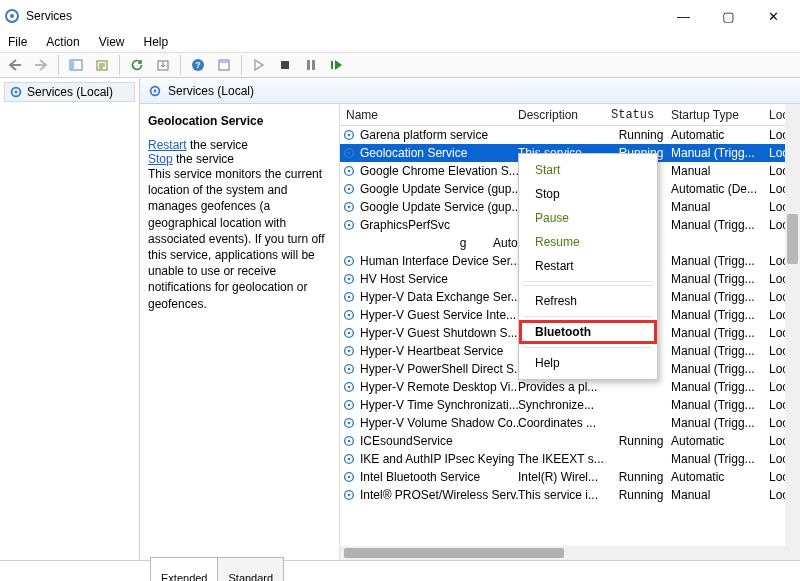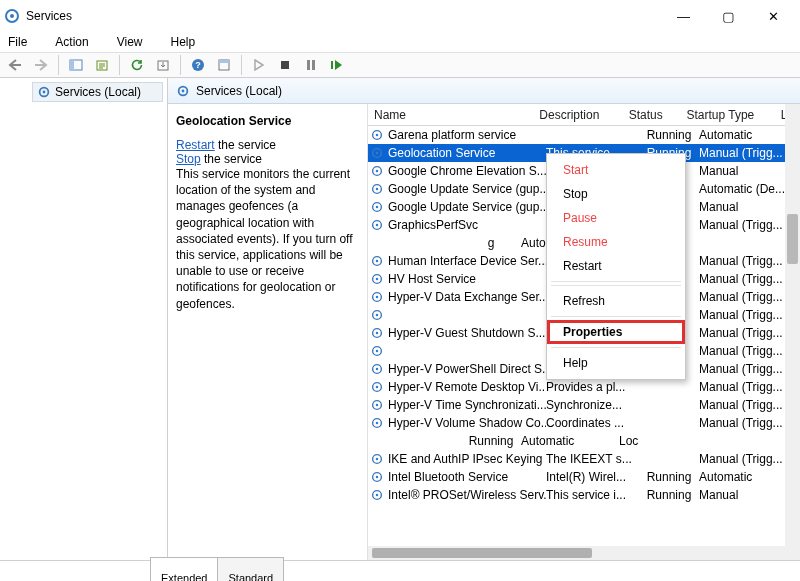--- a/index.html
+++ b/index.html
@@ -16,21 +16,21 @@
     display: flex;
     align-items: center;
     height: 28px;
     padding: 16px 4px;
   }
   .titlebar .title-ico { width: 16px; height: 16px; margin-right: 6px; display:inline-flex;align-items:center;justify-content:center;}
   .titlebar .spacer { flex: 1; }
   .win-btn { width: 45px; height: 28px; display:flex; align-items:center; justify-content:center; font-size:13px; }
   .menubar {
     display: flex;
-    gap: 28px;
+    gap: 19px;
     padding: 2px 8px 2px 8px;
     height: 20px;
     align-items: center;
   }
   .menubar span { cursor: default; }
   .toolbar {
     display: flex;
     align-items: center;
     height: 26px;
     padding: 0 4px;
@@ -43,21 +43,20 @@
     width: 22px; height: 22px;
     display: flex; align-items:center; justify-content:center;
     color:#444;
   }
   .tb-sep { width:1px; height:20px; background:#d0d0d0; margin:0 2px;}
   .play { color:#2e8b2e; }
   .body {
     display: flex;
     height: calc(581px - 28px - 20px - 26px - 24px);
     border-bottom:1px solid #cfcfcf;
-    padding-left:28px;
   }
   .left-tree {
     width: 140px;
     border-right: 1px solid #cfcfcf;
     padding: 4px 4px;
   }
   .left-tree .node {
     display:flex; align-items:center; gap:4px;
     padding:2px 4px;
     background:#eef3f7;
@@ -101,21 +100,21 @@
   .list-header {
     display:flex;
     border-bottom:1px solid #d8d8d8;
     height: 22px;
     align-items:center;
     font-weight:400;
     color:#222;
   }
   .col-name { width:178px; padding-left:6px;}
   .col-desc { width:93px;}
-  .col-status { width:60px;}
+  .col-status { width:60px;font-family:Liberation Mono, monospace;}
   .col-startup { width:98px;}
   .col-logon  { flex:1; }
   .list-rows {
     flex:1;
     overflow:hidden;
     position:relative;
   }
   .row {
     display:flex;
     height:18px;
@@ -158,21 +157,21 @@
     background:#fff;
     border:1px solid #c8c8c8;
     box-shadow: 2px 3px 6px rgba(0,0,0,.25);
     padding:4px 0;
     font-size:12px;
   }
   .context-menu .mi {
     padding: 5px 14px 5px 16px;
     display:flex; align-items:center; justify-content:space-between;
   }
-  .context-menu .mi.disabled { color:#ef4444; }
+  .context-menu .mi.disabled { color:#4d7c0f; }
   .context-menu .sep { height:1px; background:#e2e2e2; margin:3px 4px; }
   .context-menu .mi.highlight {
     font-weight:bold;
     outline: 3px solid #e03030;
     outline-offset:-3px;
   }
   .context-menu .arrow { font-size:10px; color:#555; }
 
   .tabs {
     height:24px;
@@ -481,20 +480,21 @@
               <div class="c-logon">Loc</div>
             </div>
             <div class="row">
               <div class="c-name">
                 <span class="gear-ico">
                   <svg viewBox="0 0 16 16">
                     <circle cx="8" cy="8" r="5" fill="none" stroke="#3a7ac0" stroke-width="1.6"></circle>
                     <circle cx="8" cy="8" r="1.4" fill="#3a7ac0"></circle>
                   </svg>
                 </span>
+                <span>Hyper-V Guest Service Inte...</span>
               </div>
               <div class="c-desc"></div>
               <div class="c-status"></div>
               <div class="c-startup">Manual (Trigg...</div>
               <div class="c-logon">Loc</div>
             </div>
             <div class="row">
               <div class="c-name">
                 <span class="gear-ico">
                   <svg viewBox="0 0 16 16">
@@ -510,20 +510,21 @@
               <div class="c-logon">Loc</div>
             </div>
             <div class="row">
               <div class="c-name">
                 <span class="gear-ico">
                   <svg viewBox="0 0 16 16">
                     <circle cx="8" cy="8" r="5" fill="none" stroke="#3a7ac0" stroke-width="1.6"></circle>
                     <circle cx="8" cy="8" r="1.4" fill="#3a7ac0"></circle>
                   </svg>
                 </span>
+                <span>Hyper-V Heartbeat Service</span>
               </div>
               <div class="c-desc"></div>
               <div class="c-status"></div>
               <div class="c-startup">Manual (Trigg...</div>
               <div class="c-logon">Loc</div>
             </div>
             <div class="row">
               <div class="c-name">
                 <span class="gear-ico">
                   <svg viewBox="0 0 16 16">
@@ -577,20 +578,29 @@
                   </svg>
                 </span>
                 <span>Hyper-V Volume Shadow Co...</span>
               </div>
               <div class="c-desc">Coordinates ...</div>
               <div class="c-status"></div>
               <div class="c-startup">Manual (Trigg...</div>
               <div class="c-logon">Loc</div>
             </div>
             <div class="row">
+              <div class="c-name">
+                <span class="gear-ico">
+                  <svg viewBox="0 0 16 16">
+                    <circle cx="8" cy="8" r="5" fill="none" stroke="#3a7ac0" stroke-width="1.6"></circle>
+                    <circle cx="8" cy="8" r="1.4" fill="#3a7ac0"></circle>
+                  </svg>
+                </span>
+                <span>ICEsoundService</span>
+              </div>
               <div class="c-desc"></div>
               <div class="c-status">Running</div>
               <div class="c-startup">Automatic</div>
               <div class="c-logon">Loc</div>
             </div>
             <div class="row">
               <div class="c-name">
                 <span class="gear-ico">
                   <svg viewBox="0 0 16 16">
                     <circle cx="8" cy="8" r="5" fill="none" stroke="#3a7ac0" stroke-width="1.6"></circle>
@@ -650,21 +660,21 @@
             <div class="mi">
                 <span>Restart</span>
               </div>
             <div class="sep"></div>
             <div class="sep"></div>
             <div class="mi">
                 <span>Refresh</span>
               </div>
             <div class="sep"></div>
             <div class="mi highlight">
-                <span>Properties</span>
+                <span>Bluetooth</span>
               </div>
             <div class="sep"></div>
             <div class="mi">
                 <span>Help</span>
               </div>
           </div>
         </div>
         <div class="hscroll">
             <div class="hthumb"></div>
           </div>

